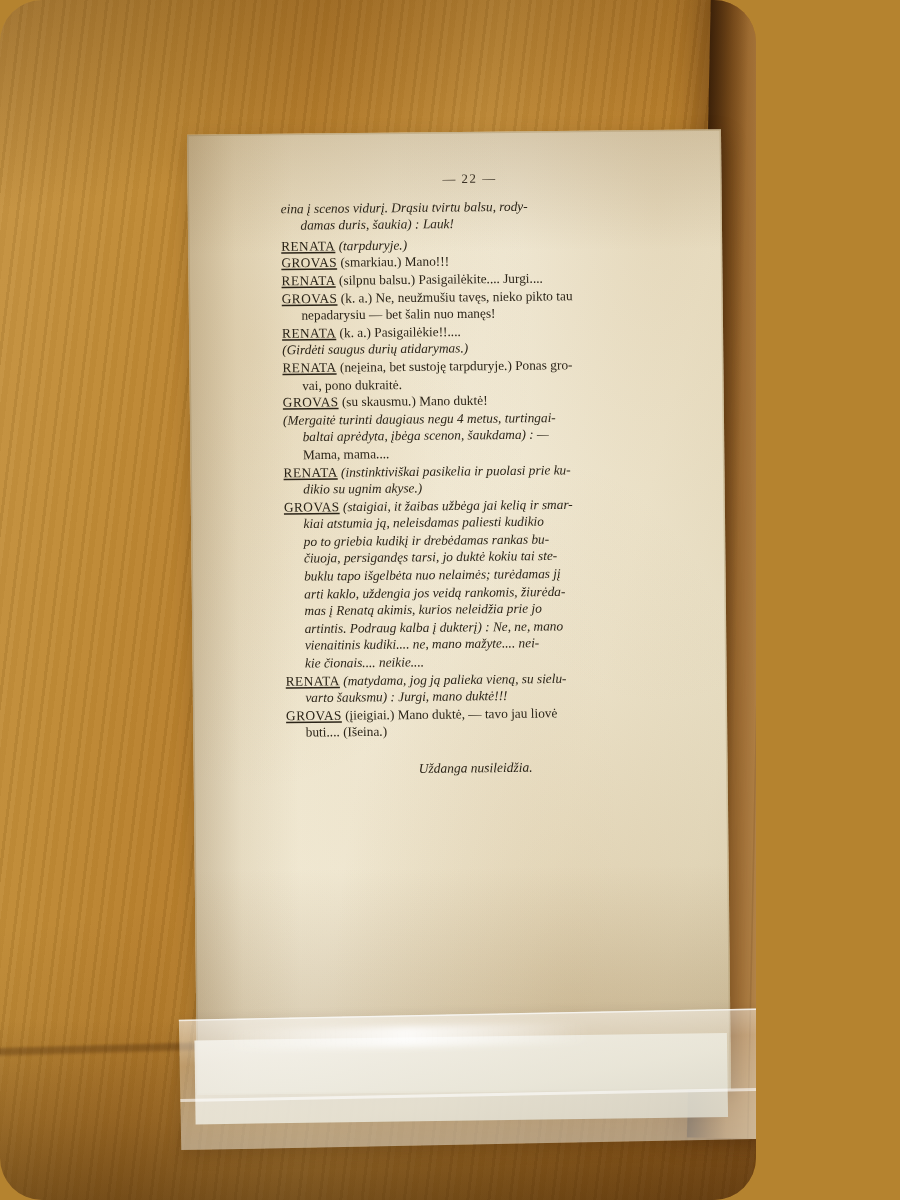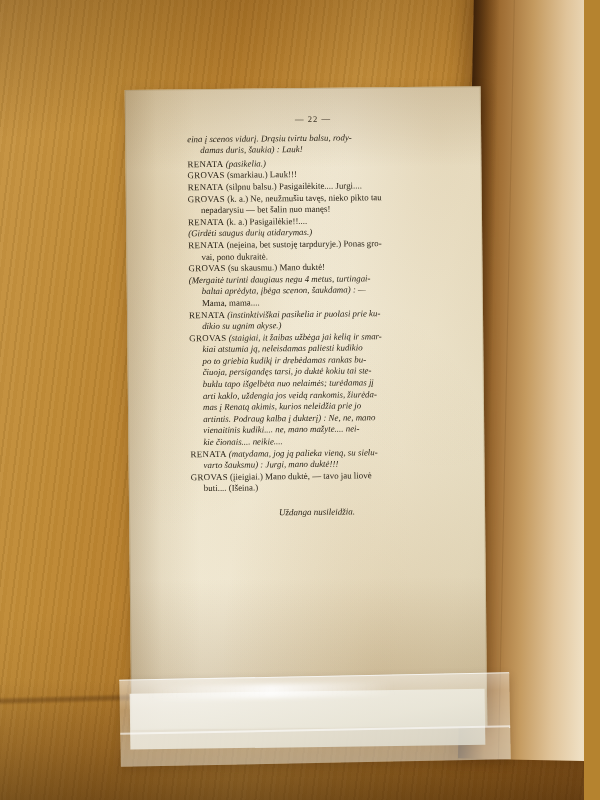--- a/index.html
+++ b/index.html
@@ -1,21 +1,21 @@
 <!DOCTYPE html>
 <html><head>
 <meta charset="utf-8">
 <style>
   html,body{margin:0;padding:0;}
   body{
     width:600px;height:800px;overflow:hidden;
     font-family:"Liberation Serif", serif;
     background:#b5832f;
   }
-  .scene{position:relative;width:584px;height:800px;overflow:hidden;}
+  .scene{position:relative;width:504px;height:800px;overflow:hidden;border-radius:28px;}
 
   
   .desk{
     position:absolute;inset:0;
     background:
       repeating-linear-gradient(97deg,
         rgba(0,0,0,0.055) 0px, rgba(0,0,0,0.055) 2px,
         rgba(255,255,255,0.035) 2px, rgba(255,255,255,0.035) 5px,
         rgba(0,0,0,0.02) 5px, rgba(0,0,0,0.02) 9px,
         rgba(255,255,255,0.02) 9px, rgba(255,255,255,0.02) 14px),
@@ -115,21 +115,21 @@
   .folio{
     text-align:center;
     font-size:8.6px;
     letter-spacing:1px;
     margin-bottom:7px;
     color:#3a3124;
   }
   .ln{margin:0;}
   .ind{padding-left:13px;}
   .it{font-style:italic;}
-  .sc{font-variant:small-caps;letter-spacing:0.3px;}
+  .sc{font-variant:small-caps;letter-spacing:0.3px;text-decoration:underline;}
   .curtain{
     margin-top:13px;
     text-align:center;
     font-style:italic;
     font-size:9px;
   }
   .blk{margin-top:2px;}
 </style>
 </head>
 <body>
@@ -152,23 +152,23 @@
     <div class="page-shade-top"></div>
     <div class="page-shade-bottom"></div>
 
     <div class="text-col">
 
       <div class="folio">— 22 —</div>
 
       <p class="ln it">eina į scenos vidurį. Drąsiu tvirtu balsu, rody-</p>
       <p class="ln it ind">damas duris, šaukia) : Lauk!</p>
 
-      <p class="ln blk"><span class="sc">RENATA</span><span class="it"> (pasikelia.)</span></p>
-
-      <p class="ln"><span class="sc">GROVAS</span><span> (smarkiau.) Lauk!!!</span></p>
+      <p class="ln blk"><span class="sc">RENATA</span><span class="it"> (tarpduryje.)</span></p>
+
+      <p class="ln"><span class="sc">GROVAS</span><span> (smarkiau.) Mano!!!</span></p>
 
       <p class="ln"><span class="sc">RENATA</span><span> (silpnu balsu.) Pasigailėkite.... Jurgi....</span></p>
 
       <p class="ln"><span class="sc">GROVAS</span><span> (k. a.) Ne, neužmušiu tavęs, nieko pikto tau</span></p>
       <p class="ln ind">nepadarysiu — bet šalin nuo manęs!</p>
 
       <p class="ln"><span class="sc">RENATA</span><span> (k. a.) Pasigailėkie!!....</span></p>
 
       <p class="ln it">(Girdėti saugus durių atidarymas.)</p>
 

